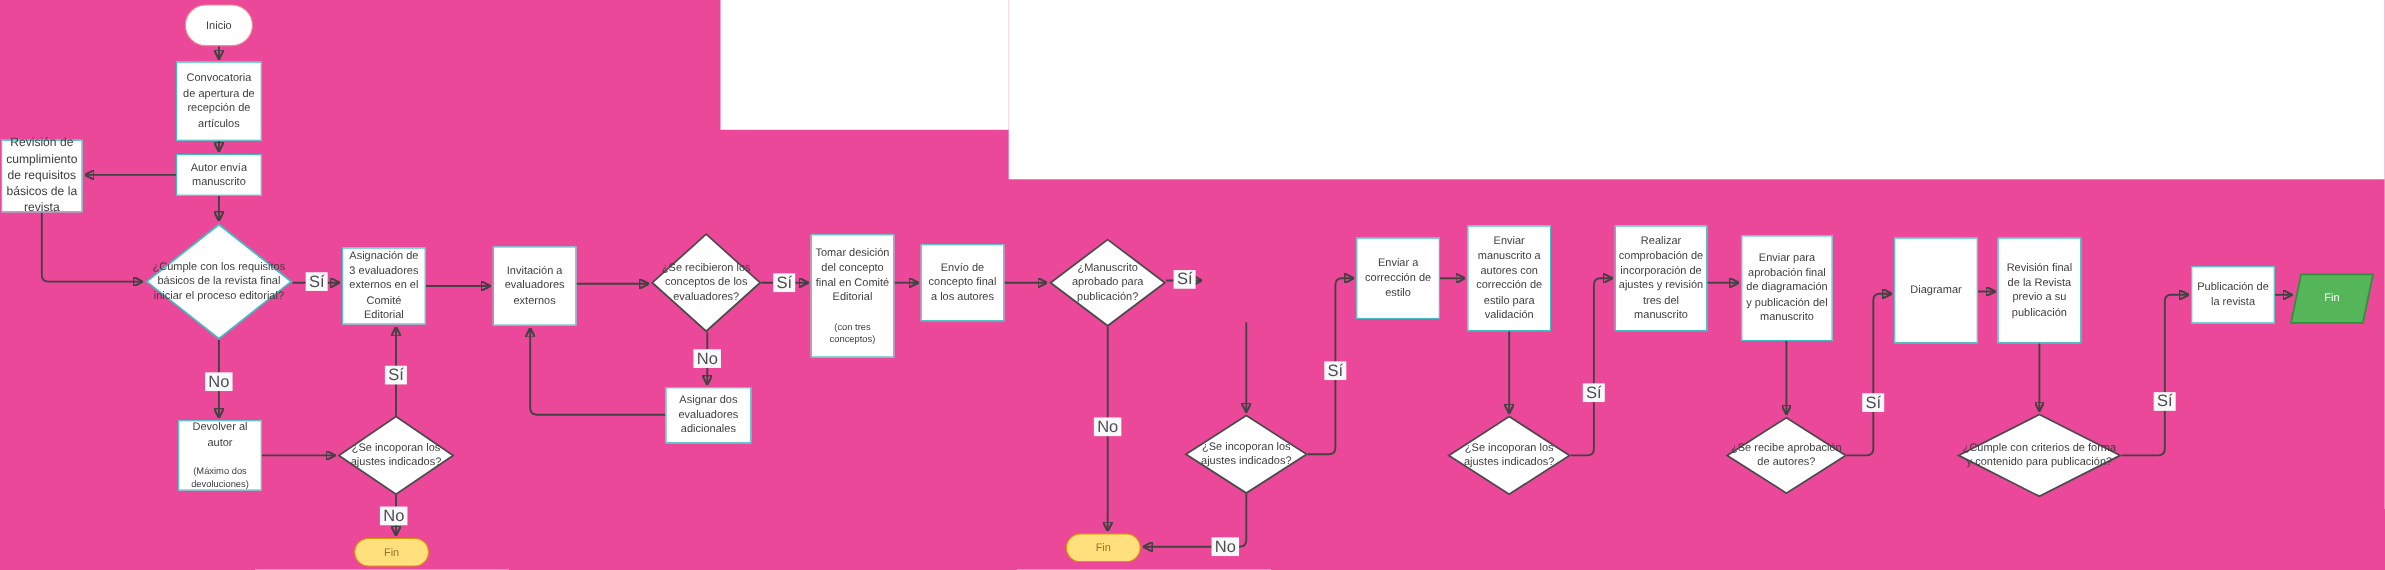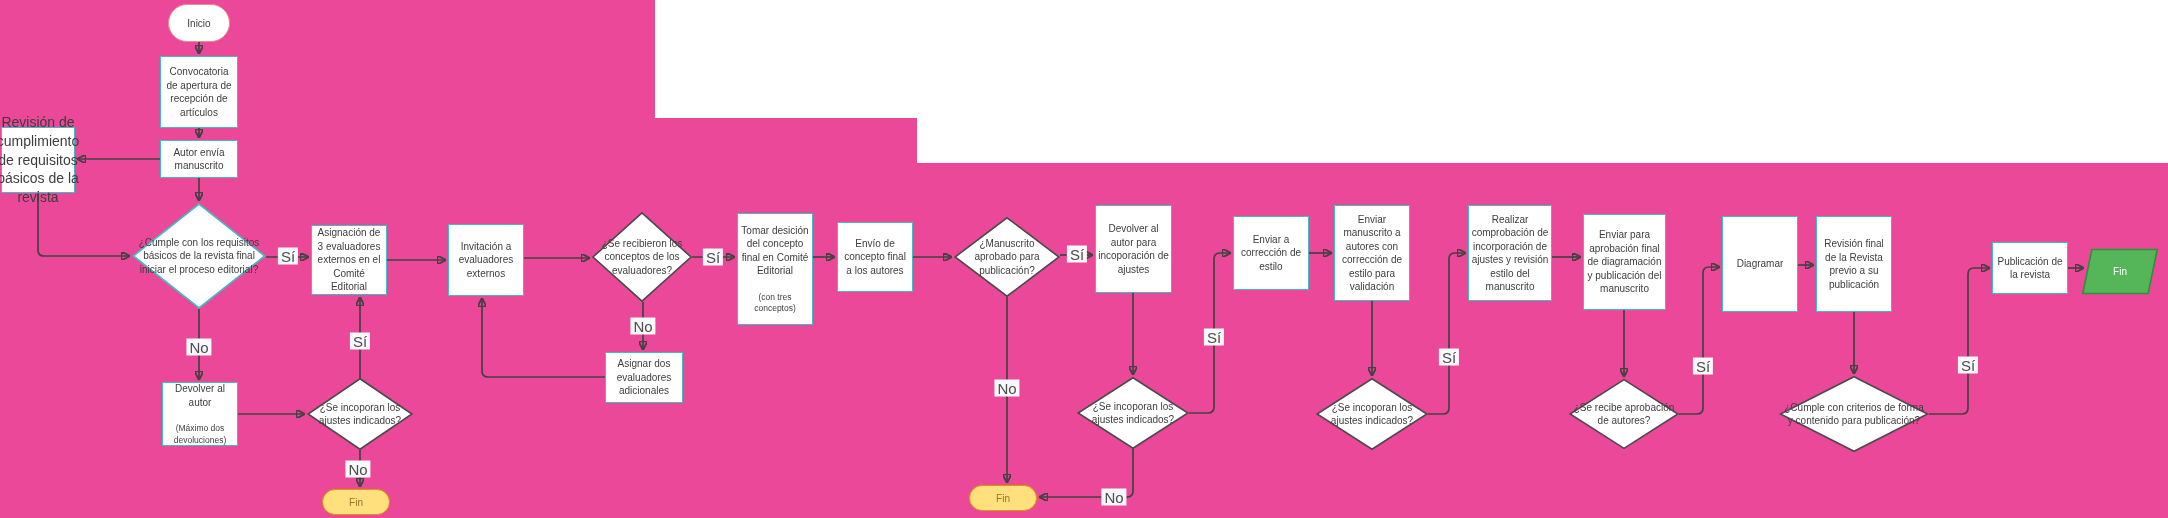--- a/index.html
+++ b/index.html
@@ -84,21 +84,21 @@
   </div>
 
   <div class="node process" style="left:160px;top:56px;width:78px;height:72px">
     <span class="lbl">Convocatoria de apertura de recepción de artículos</span>
   </div>
 
   <div class="node process" style="left:160px;top:140px;width:78px;height:38px">
     <span class="lbl">Autor envía manuscrito</span>
   </div>
 
-  <div class="node process" style="left:1px;top:127px;width:74px;height:66px;font-size:14px">
+  <div class="node process" style="left:1px;top:127px;width:74px;height:66px;font-size:11px">
     <span class="lbl">Revisión de cumplimiento de requisitos básicos de la revista</span>
   </div>
 
   <div class="node diamond teal" style="left:132px;top:203px;width:134px;height:106px">
     <svg class="shape" viewBox="0 0 100 100" preserveAspectRatio="none">
         <polygon points="50,1 99,50 50,99 1,50" vector-effect="non-scaling-stroke"></polygon>
       </svg>
     <div class="dtext">¿Cumple con los requisitos básicos de la revista final iniciar el proceso editorial?</div>
   </div>
 
@@ -150,23 +150,20 @@
     <svg class="shape" viewBox="0 0 100 100" preserveAspectRatio="none">
         <polygon points="50,1 99,50 50,99 1,50" vector-effect="non-scaling-stroke"></polygon>
       </svg>
     <div class="dtext">¿Manuscrito aprobado para publicación?</div>
   </div>
 
   <div class="node fin-y" style="left:969px;top:485px;width:68px;height:26px">
     <span>Fin</span>
   </div>
 
-  <div class="node process" style="left:1095px;top:205px;width:77px;height:88px">
-    <span class="lbl">Devolver al autor para incoporación de ajustes</span>
-  </div>
 
   <div class="node diamond" style="left:1077px;top:377px;width:112px;height:72px">
     <svg class="shape" viewBox="0 0 100 100" preserveAspectRatio="none">
         <polygon points="50,1 99,50 50,99 1,50" vector-effect="non-scaling-stroke"></polygon>
       </svg>
     <div class="dtext">¿Se incoporan los ajustes indicados?</div>
   </div>
 
   <div class="node process" style="left:1233px;top:216px;width:76px;height:74px">
     <span class="lbl">Enviar a corrección de estilo</span>
@@ -177,21 +174,21 @@
   </div>
 
   <div class="node diamond" style="left:1316px;top:378px;width:112px;height:72px">
     <svg class="shape" viewBox="0 0 100 100" preserveAspectRatio="none">
         <polygon points="50,1 99,50 50,99 1,50" vector-effect="non-scaling-stroke"></polygon>
       </svg>
     <div class="dtext">¿Se incoporan los ajustes indicados?</div>
   </div>
 
   <div class="node process" style="left:1468px;top:205px;width:84px;height:96px">
-    <span class="lbl">Realizar comprobación de incorporación de ajustes y revisión estilo del manuscrito</span>
+    <span class="lbl">Realizar comprobación de incorporación de ajustes y revisión tres del manuscrito</span>
   </div>
 
   <div class="node process" style="left:1583px;top:214px;width:83px;height:96px">
     <span class="lbl">Enviar para aprobación final de diagramación y publicación del manuscrito</span>
   </div>
 
   <div class="node diamond" style="left:1569px;top:379px;width:110px;height:70px">
     <svg class="shape" viewBox="0 0 100 100" preserveAspectRatio="none">
         <polygon points="50,1 99,50 50,99 1,50" vector-effect="non-scaling-stroke"></polygon>
       </svg>

